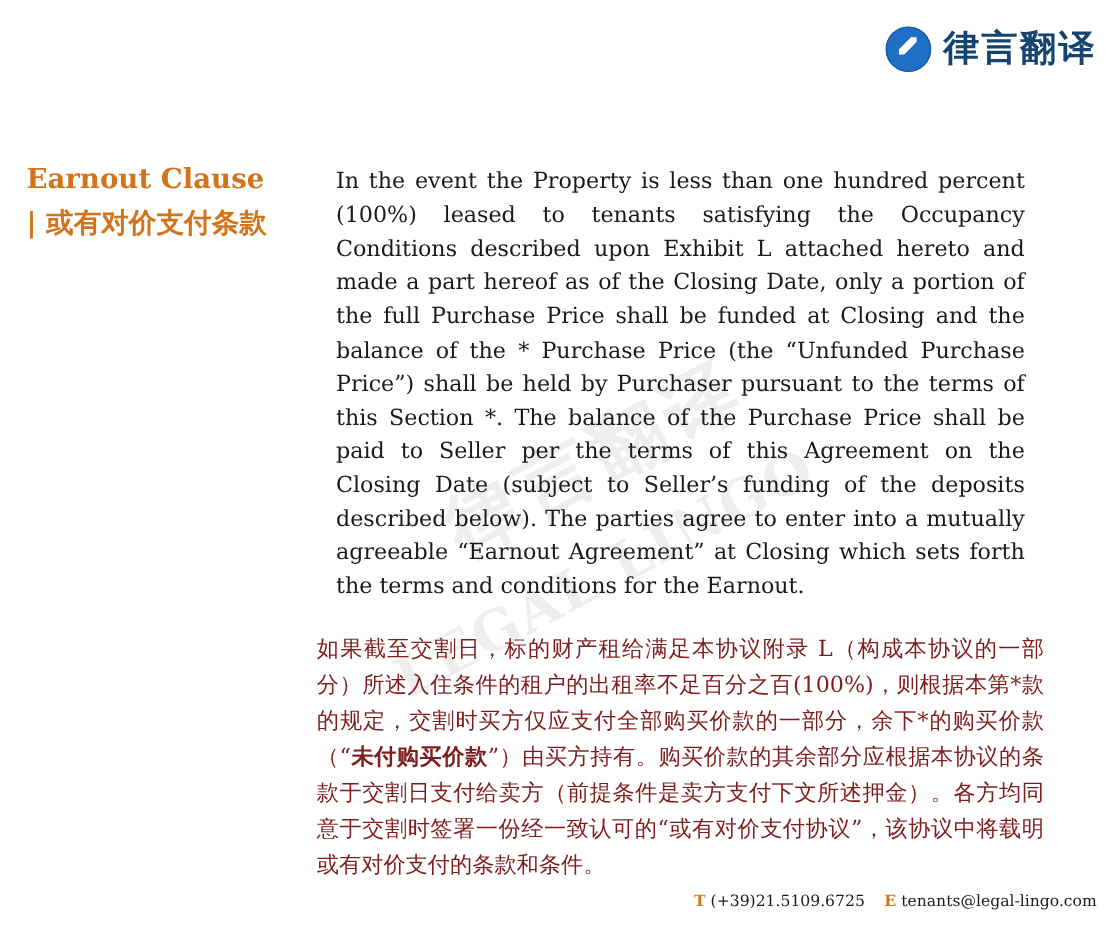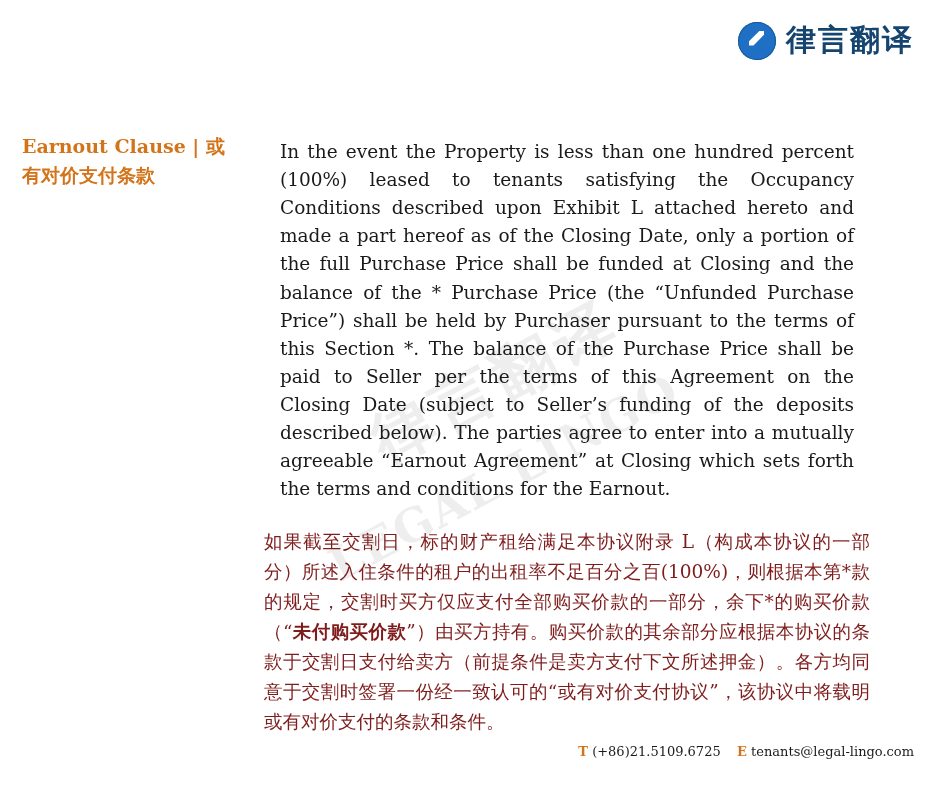--- a/index.html
+++ b/index.html
@@ -86,21 +86,21 @@
 
   
   .side-title {
     position: absolute;
     left: 22px;
     top: 132px;
     width: 210px;
     color: #d4741a;
     font-family: "DejaVu Serif", serif;
     font-weight: bold;
-    font-size: 19px;
+    font-size: 23px;
     line-height: 1.55;
     z-index: 2;
   }
 
   
   .body-col {
     position: absolute;
     left: 264px;
     top: 122px;
     width: 606px;
@@ -164,17 +164,17 @@
 
 <div class="side-title">Earnout Clause | 或有对价支付条款</div>
 
 <div class="body-col">
   <p class="para-en">In the event the Property is less than one hundred percent (100%) leased to tenants satisfying the Occupancy Conditions described upon Exhibit L attached hereto and made a part hereof as of the Closing Date, only a portion of the full Purchase Price shall be funded at Closing and the balance of the * Purchase Price (the “Unfunded Purchase Price”) shall be held by Purchaser pursuant to the terms of this Section *. The balance of the Purchase Price shall be paid to Seller per the terms of this Agreement on the Closing Date (subject to Seller’s funding of the deposits described below). The parties agree to enter into a mutually agreeable “Earnout Agreement” at Closing which sets forth the terms and conditions for the Earnout.</p>
   <p class="para-cn"><span>如果截至交割日，标的财产租给满足本协议附录 L（构成本协议的一部分）所述入住条件的租户的出租率不足百分之百(100%)，则根据本第*款的规定，交割时买方仅应支付全部购买价款的一部分，余下*的购买价款（“</span><b>未付购买价款</b><span>”）由买方持有。购买价款的其余部分应根据本协议的条款于交割日支付给卖方（前提条件是卖方支付下文所述押金）。各方均同意于交割时签署一份经一致认可的“或有对价支付协议”，该协议中将载明或有对价支付的条款和条件。</span></p>
 </div>
 
 <div class="footer">
   <span class="lbl">T</span>
-  <span>(+86)21.5109.6725</span>
+  <span>(+39)21.5109.6725</span>
   <span class="sep"></span>
   <span class="lbl">E</span>
   <span>tenants@legal-lingo.com</span>
 </div>
 
 </body></html>

